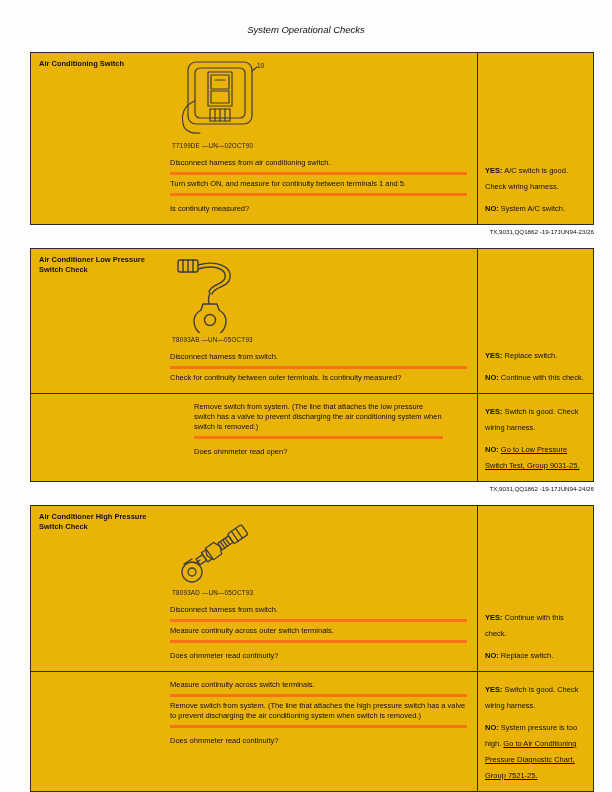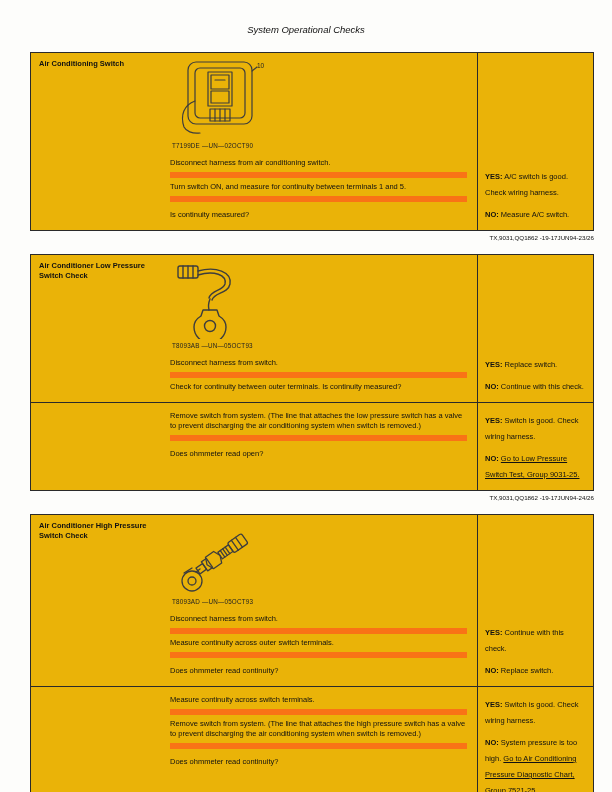--- a/index.html
+++ b/index.html
@@ -18,31 +18,31 @@
   .part-row + .part-row { border-top: 1px solid #2a2a2a; }
   .title-cell { width: 122px; flex: 0 0 auto; padding: 6px 4px 4px 8px;
     font-weight: bold; font-size: 7.5px; line-height: 10px; }
   .content-cell { flex: 1 1 auto; padding: 4px 10px 6px 5px; display: flex; flex-direction: column; min-width: 0; }
   .results-cell { width: 116px; flex: 0 0 auto; border-left: 1px solid #2a2a2a;
     padding: 4px 7px 7px 7px; font-size: 7.5px; line-height: 16px;
     display: flex; flex-direction: column; justify-content: flex-end; box-sizing: border-box; }
   .figure-block { margin: 2px 0 5px 2px; }
   .figure-caption { font-size: 6.3px; color: #222; margin-top: 3px; letter-spacing: 0.2px; }
   .step, .question { font-size: 7.5px; line-height: 10px; padding: 4px 0; }
-  .step.sep { border-bottom: 6px solid #f97316; }
+  .step.sep { border-bottom: 3px solid #f97316; }
   .question { padding-top: 8px; }
   .result { margin-top: 6px; }
   .result-label { font-weight: bold; }
   .xref-link { text-decoration: underline; }
   .continued-cell { display: flex; align-items: center; justify-content: center; padding: 3px 0; }
   .continued-text { font-weight: bold; font-size: 6.8px; }
   .section-ref { text-align: right; font-size: 6.2px; color: #111; margin: 3px 0 13px 0; }
   .mh152 { min-height: 152px; }
   .mh133 { min-height: 133px; }
-  .mh62  { min-height: 62px; }
+  .mh62  { min-height: 62px; gap: 24px; }
   .mh150 { min-height: 150px; }
   .mh92  { min-height: 92px; }
   .mh15  { min-height: 15px; }
   .footer { margin-top: auto; position: relative; }
   .tiny-code { position: absolute; right: 0; top: 4px; font-size: 4.5px; color: #444; }
   .footer-row { display: flex; justify-content: space-between; align-items: flex-end; margin-top: 12px; }
   .footer-left { font-size: 9.5px; }
   .footer-center { font-size: 11.5px; font-weight: bold; }
   .footer-right { font-size: 8px; }
   svg { display: block; }
@@ -86,21 +86,21 @@
           <div class="step sep">Turn switch ON, and measure for continuity between terminals 1 and 5.</div>
           <div class="question">Is continuity measured?</div>
         </div>
         <div class="results-cell">
           <div class="result">
             <span class="result-label">YES:</span>
             <span>A/C switch is good. Check wiring harness.</span>
           </div>
           <div class="result">
             <span class="result-label">NO:</span>
-            <span>Measure A/C switch.</span>
+            <span>System A/C switch.</span>
           </div>
         </div>
       </div>
     </div>
     <div class="section-ref">TX,9031,QQ1862 -19-17JUN94-23/26</div>
 
     <div class="check-section">
       <div class="part-row mh133">
         <div class="title-cell">Air Conditioner Low Pressure Switch Check</div>
         <div class="content-cell">

